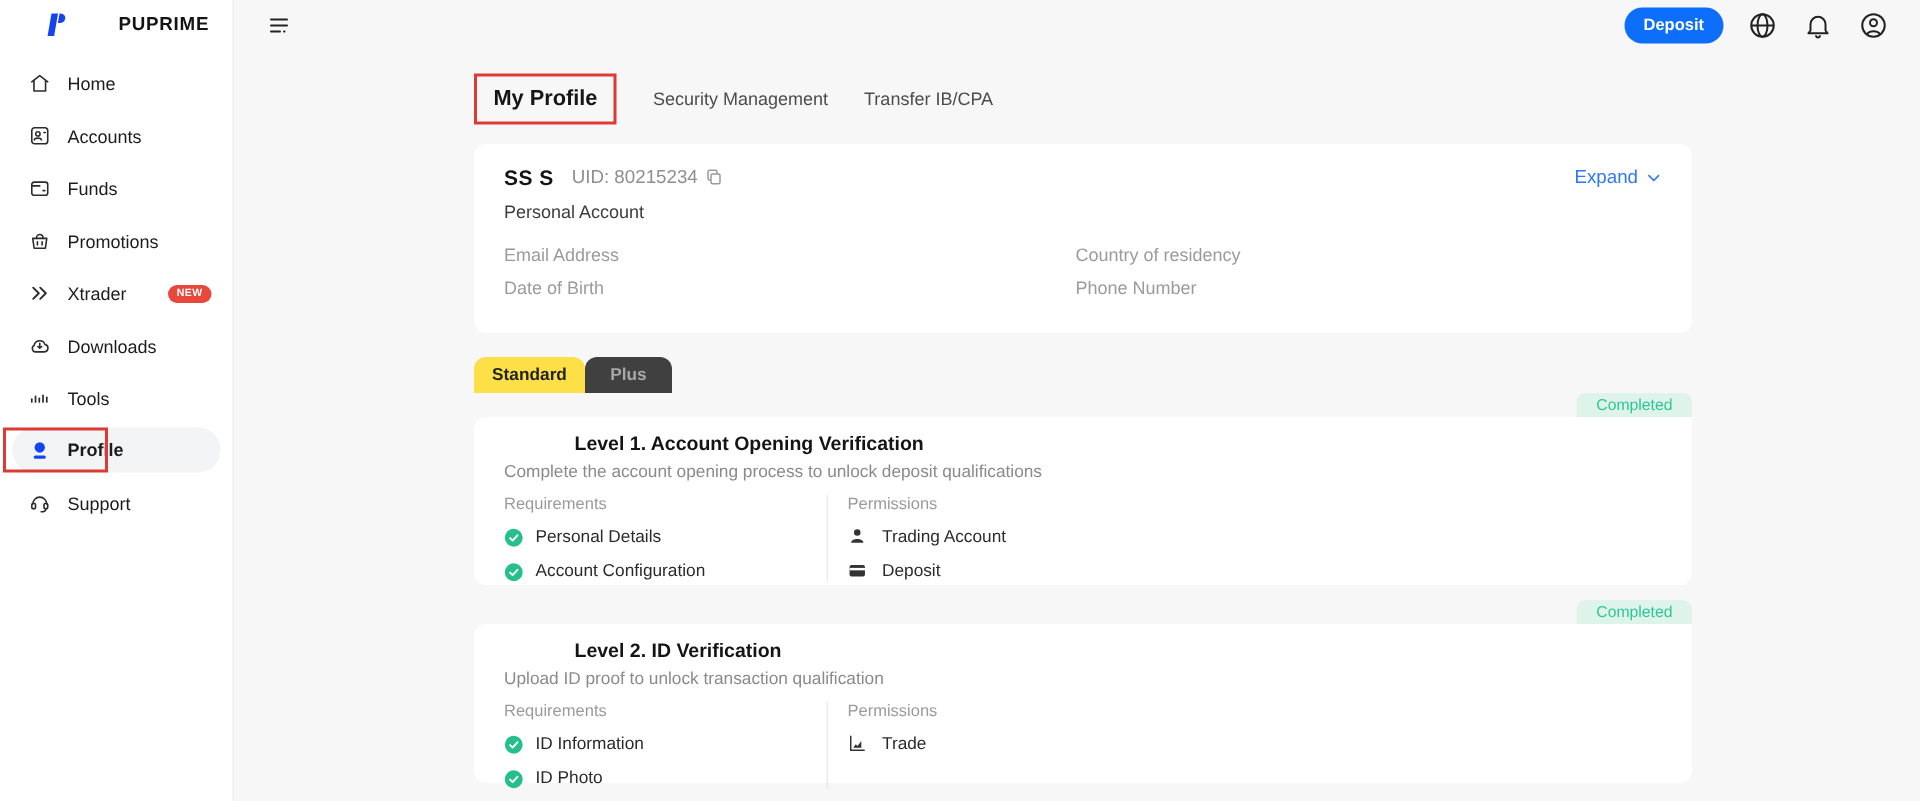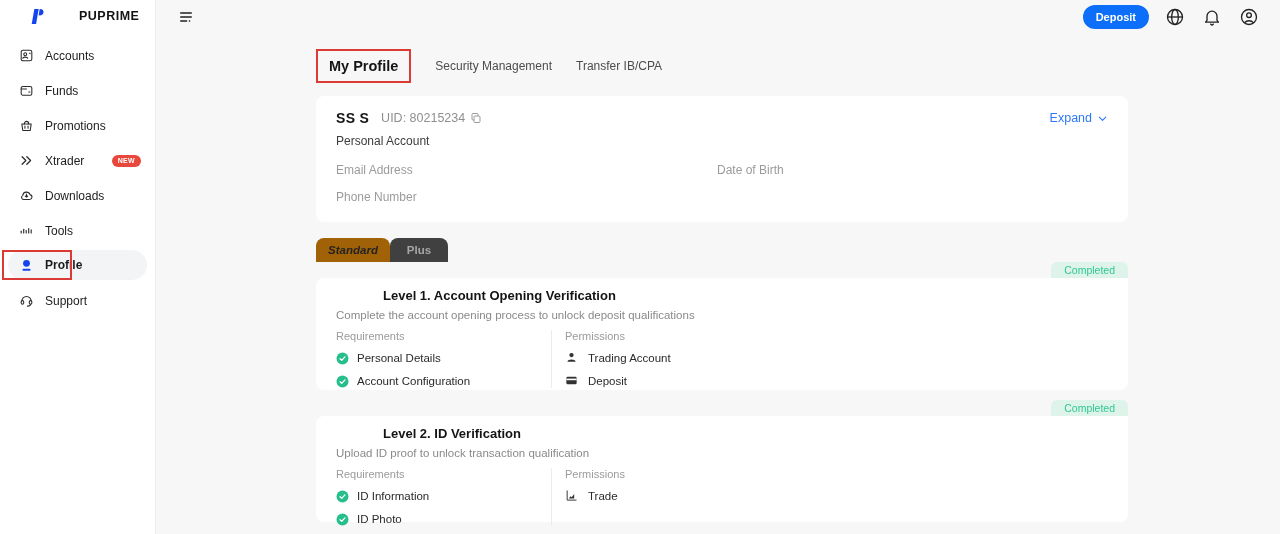--- a/index.html
+++ b/index.html
@@ -40,27 +40,27 @@
   
   .card { background:#fff; border-radius:8px; }
   .profile-card { position:relative; margin-top:14px; height:126px; padding:14px 20px; }
   .pc-row1 { display:flex; align-items:center; gap:12px; }
   .pc-name { font-size:14px; font-weight:700; color:#141414; letter-spacing:.3px; }
   .pc-uid { font-size:12.5px; color:#8f8f8f; display:flex; align-items:center; gap:5px; }
   .copy-ic { color:#9a9a9a; cursor:pointer; display:flex; }
   .pc-type { margin-top:8px; font-size:12px; color:#3c3c3e; }
   .expand-link { position:absolute; right:20px; top:15px; color:#2e78f7; font-size:12.5px; display:flex;
                  align-items:center; gap:5px; cursor:pointer; }
-  .pc-fields { margin-top:15px; display:grid; grid-template-columns:381px auto; row-gap:13px; }
+  .pc-fields { margin-top:15px; display:grid; grid-template-columns:381px auto; row-gap:8px; }
   .pc-field-label { font-size:12px; color:#9b9b9d; }
 
   
   .plan-tabs { display:flex; margin-top:16px; height:24px; }
   .plan-tab { display:flex; align-items:center; justify-content:center; font-size:11.5px; border-radius:8px 8px 0 0; cursor:pointer; }
-  .plan-tab.active { background:#a16207; color:#232323; font-weight:700; width:74px;font-style:italic; }
+  .plan-tab.active { background:#fde047; color:#232323; font-weight:700; width:74px; }
   .plan-tab.inactive { background:#404040; color:#a7a7a9; width:58px;font-weight:bold; }
 
   
   .level-block { position:relative; }
   .status-row { display:flex; justify-content:flex-end; }
   .status-badge { height:16px; display:flex; align-items:center; background:#def4eb; color:#2fc796;
                   font-size:10.5px; padding:0 13px; border-radius:6px 6px 0 0; }
   .level-card { padding:10px 20px; border-radius:8px 0 8px 8px; }
   .level-card.h1 { height:112px; }
   .level-card.h2 { height:106px; }
@@ -85,20 +85,29 @@
       <span>
         <svg width="19" height="19" viewBox="0 0 24 24">
           <path d="M8 2.5 L13.5 2.5 L10.2 21.5 L4.7 21.5 Z" fill="#1544ef"></path>
           <path d="M14.8 2.5 C18.6 2.5 20.1 4.6 19.5 7.2 C18.9 9.8 16.2 11.1 13.4 10.4 L14.8 2.5 Z" fill="#1544ef"></path>
         </svg>
       </span>
       <span class="logo-text">PUPRIME</span>
     </div>
     <nav class="nav">
 
+      <div class="nav-item">
+        <span class="ic">
+          <svg width="15" height="15" viewBox="0 0 24 24" fill="none" stroke="currentColor" stroke-width="1.7" stroke-linecap="round" stroke-linejoin="round">
+              <path d="M3.5 10.5 L12 3.8 L20.5 10.5"></path>
+              <path d="M5.8 9 V20.2 H18.2 V9"></path>
+            </svg>
+        </span>
+        <span>Home</span>
+      </div>
 
       <div class="nav-item">
         <span class="ic">
           <svg width="15" height="15" viewBox="0 0 24 24" fill="none" stroke="currentColor" stroke-width="1.7" stroke-linecap="round" stroke-linejoin="round">
               <rect x="3.5" y="3.5" width="17" height="17" rx="3"></rect>
               <circle cx="10" cy="10" r="2.3"></circle>
               <path d="M6.2 16.5 c0-2.6 7.6-2.6 7.6 0"></path>
               <path d="M16.5 8.5 h1.5"></path>
             </svg>
         </span>
@@ -250,20 +259,21 @@
           <span>Expand</span>
           <span>
             <svg width="11" height="11" viewBox="0 0 24 24" fill="none" stroke="#2e78f7" stroke-width="2.4" stroke-linecap="round" stroke-linejoin="round">
                 <path d="M5 9 L12 16 L19 9"></path>
               </svg>
           </span>
         </div>
         <div class="pc-type">Personal Account</div>
         <div class="pc-fields">
           <span class="pc-field-label">Email Address</span>
+          <span class="pc-field-label">Country of residency</span>
           <span class="pc-field-label">Date of Birth</span>
           <span class="pc-field-label">Phone Number</span>
         </div>
       </section>
 
       <div class="plan-tabs">
         <span class="plan-tab active">Standard</span>
         <span class="plan-tab inactive">Plus</span>
       </div>
 

